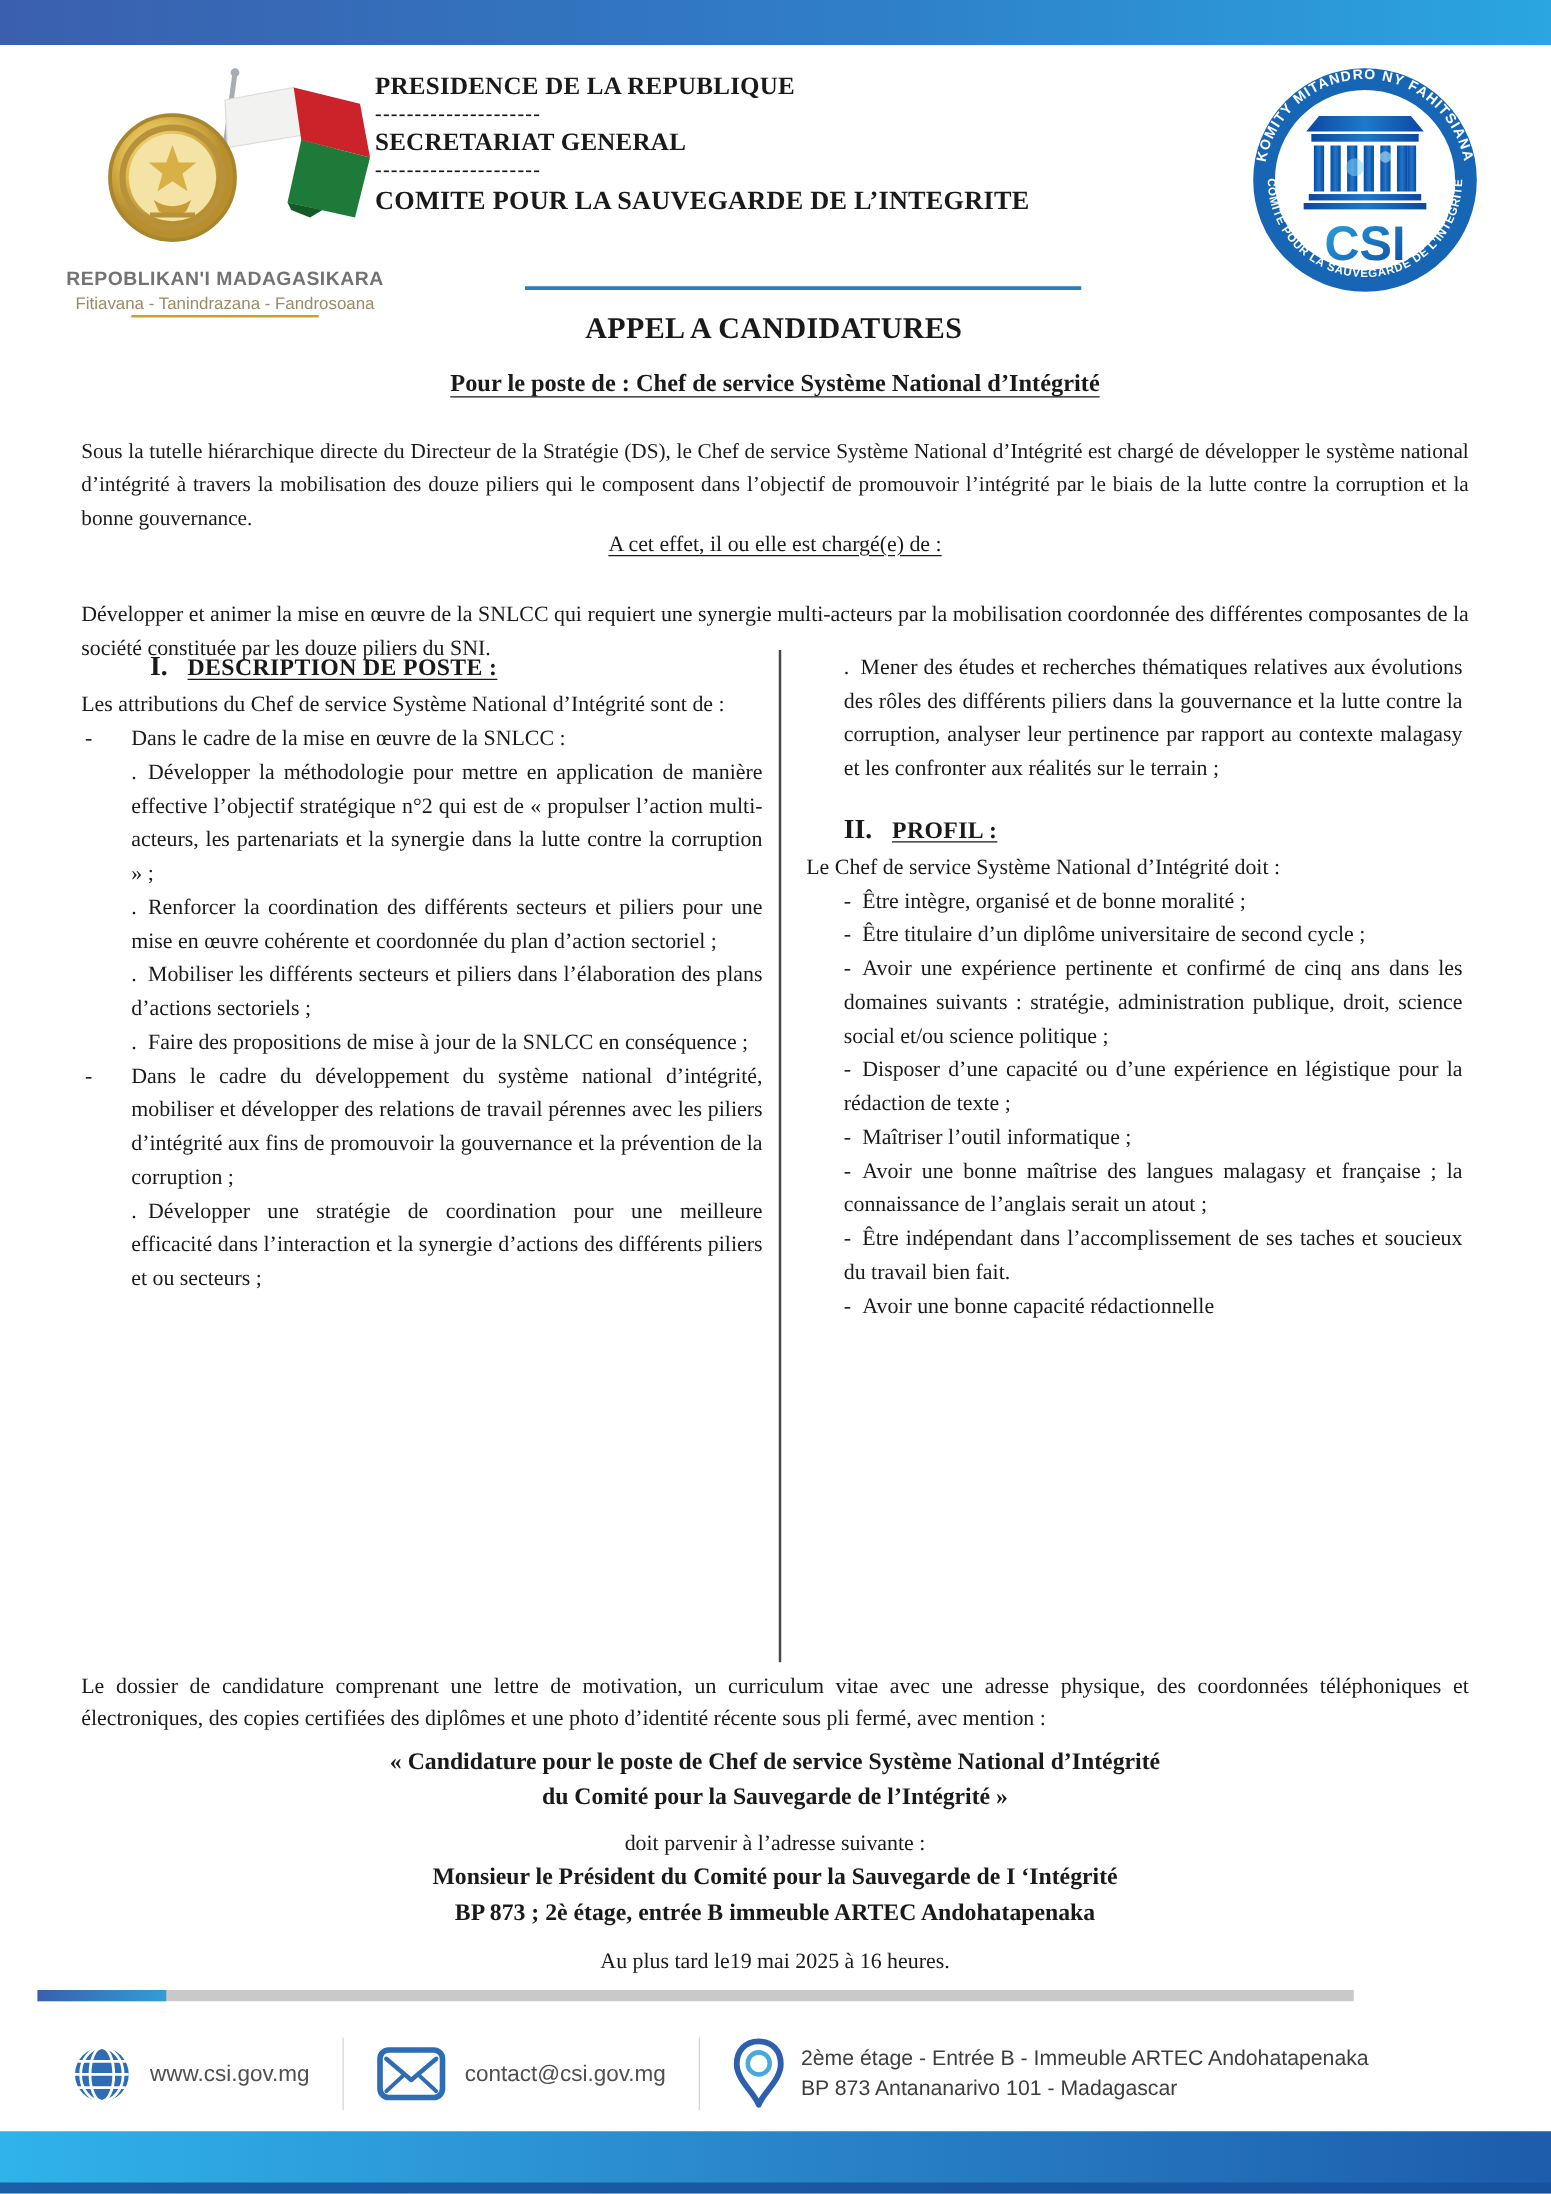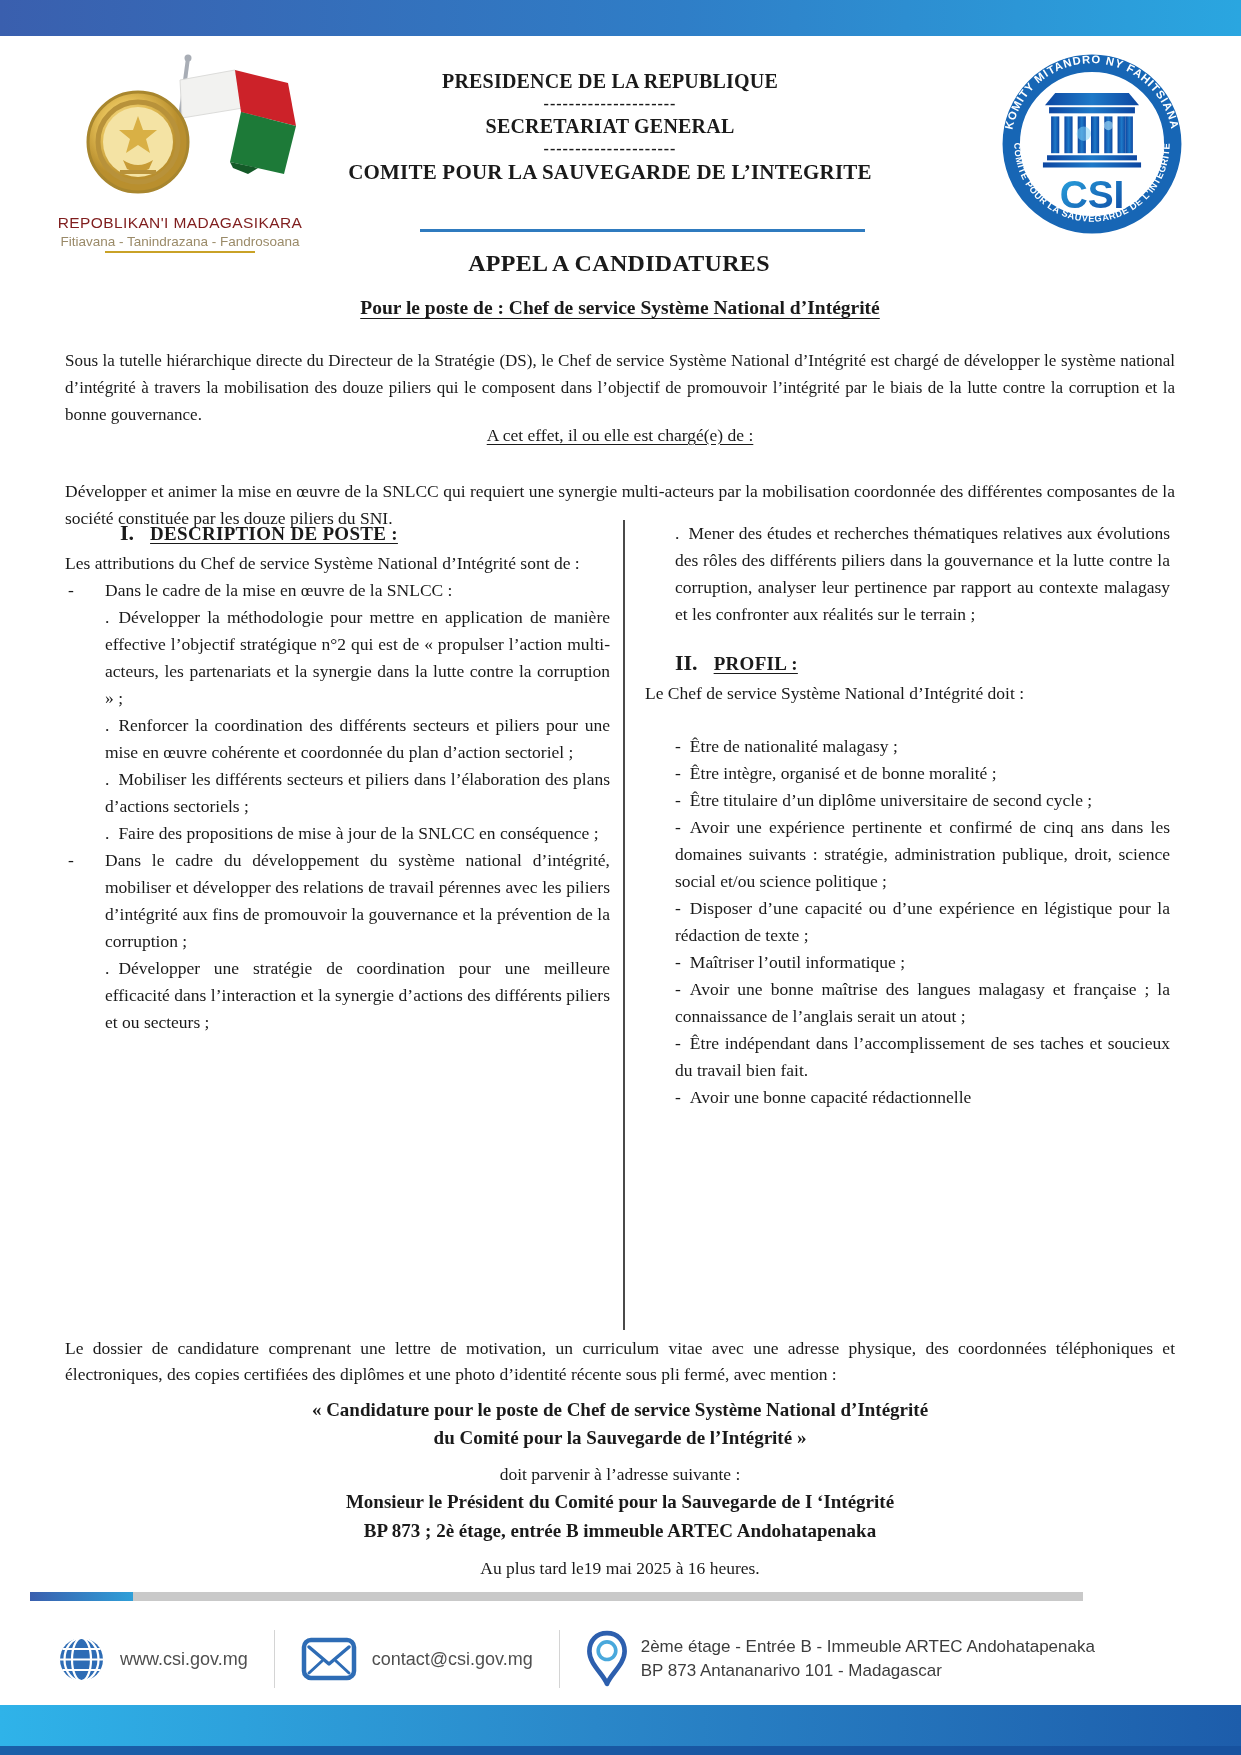--- a/index.html
+++ b/index.html
@@ -9,26 +9,26 @@
   
   .topbar{position:absolute;top:0;left:0;width:1241px;height:36px;
           background:linear-gradient(90deg,#3a5fae 0%,#2f7ec7 55%,#2aa6e0 100%);}
   .bottombar{position:absolute;top:1705px;left:0;width:1241px;height:50px;
           background:linear-gradient(90deg,#2fb3e9 0%,#2a87c9 48%,#1d5dab 100%);}
   .bottombar-strip{position:absolute;top:1746px;left:0;width:1241px;height:9px;
           background:#16509c;opacity:.85;}
 
   
   .mg-logo{position:absolute;top:50px;left:30px;width:300px;text-align:center;}
-  .mg-title{font-family:"Liberation Sans",sans-serif;font-weight:normal;font-size:15.5px;
-            color:#7f1d1d;letter-spacing:.4px;margin-top:2px;}
+  .mg-title{font-family:"Liberation Sans",sans-serif;font-weight:bold;font-size:15.5px;
+            color:#737373;letter-spacing:.4px;margin-top:2px;}
   .mg-sub{font-family:"Liberation Sans",sans-serif;font-size:13.5px;color:#9a8a68;margin-top:2px;}
   .mg-underline{width:150px;height:2px;background:#c9a227;margin:2px auto 0 auto;}
 
-  .header-center{position:absolute;top:58px;left:300px;width:620px;text-align:center;margin-top:12px;}
+  .header-center{position:absolute;top:58px;left:300px;width:620px;}
   .hc-line{font-weight:bold;font-size:20px;letter-spacing:.2px;}
   .hc-line3{font-weight:bold;font-size:21px;letter-spacing:.2px;}
   .hc-dashes{font-weight:bold;font-size:16px;letter-spacing:1px;line-height:22px;}
   .blue-rule{position:absolute;top:229px;left:420px;width:445px;height:3px;background:#2f7bbf;}
 
   .csi-logo{position:absolute;top:52px;left:1000px;width:184px;height:184px;}
 
   
   .doc-title{position:absolute;top:250px;left:64px;width:1110px;text-align:center;
              font-weight:bold;font-size:24px;letter-spacing:.3px;}
@@ -196,21 +196,20 @@
       <p class="item dash"><span class="mk">-</span><span>Dans le cadre du développement du système national d’intégrité, mobiliser et développer des relations de travail pérennes avec les piliers d’intégrité aux fins de promouvoir la gouvernance et la prévention de la corruption ;</span></p>
       <p class="item dot"><span class="mk">.</span><span>Développer une stratégie de coordination pour une meilleure efficacité dans  l’interaction et la synergie d’actions des différents piliers et ou secteurs ;</span></p>
     </div>
 
     <div class="col-right">
       <p class="item dot"><span class="mk">.</span><span>Mener des études et recherches thématiques relatives aux évolutions des rôles des différents piliers dans la gouvernance et la lutte contre la corruption, analyser leur pertinence par rapport au contexte malagasy et les confronter aux réalités sur le terrain ;</span></p>
       <div class="sec-head">
         <span class="sec-num">II.</span><span class="sec-label">PROFIL :</span>
       </div>
       <p class="col-intro">Le Chef de service Système National d’Intégrité doit :</p>
-      <p class="item dash first"><span class="mk">-</span><span>Être de nationalité malagasy ;</span></p>
       <p class="item dash"><span class="mk">-</span><span>Être intègre, organisé et de bonne moralité ;</span></p>
       <p class="item dash"><span class="mk">-</span><span>Être titulaire d’un diplôme universitaire de second cycle ;</span></p>
       <p class="item dash"><span class="mk">-</span><span>Avoir une expérience pertinente et confirmé de cinq ans dans les domaines suivants : stratégie, administration publique, droit, science social et/ou science politique ;</span></p>
       <p class="item dash"><span class="mk">-</span><span>Disposer d’une capacité ou d’une expérience en légistique pour la rédaction de texte ;</span></p>
       <p class="item dash"><span class="mk">-</span><span>Maîtriser l’outil informatique ;</span></p>
       <p class="item dash"><span class="mk">-</span><span>Avoir une bonne maîtrise des langues malagasy et française ; la connaissance de l’anglais serait un atout ;</span></p>
       <p class="item dash"><span class="mk">-</span><span>Être indépendant dans l’accomplissement de ses taches et soucieux du travail bien fait.</span></p>
       <p class="item dash"><span class="mk">-</span><span>Avoir une bonne capacité rédactionnelle</span></p>
     </div>
   </div>

